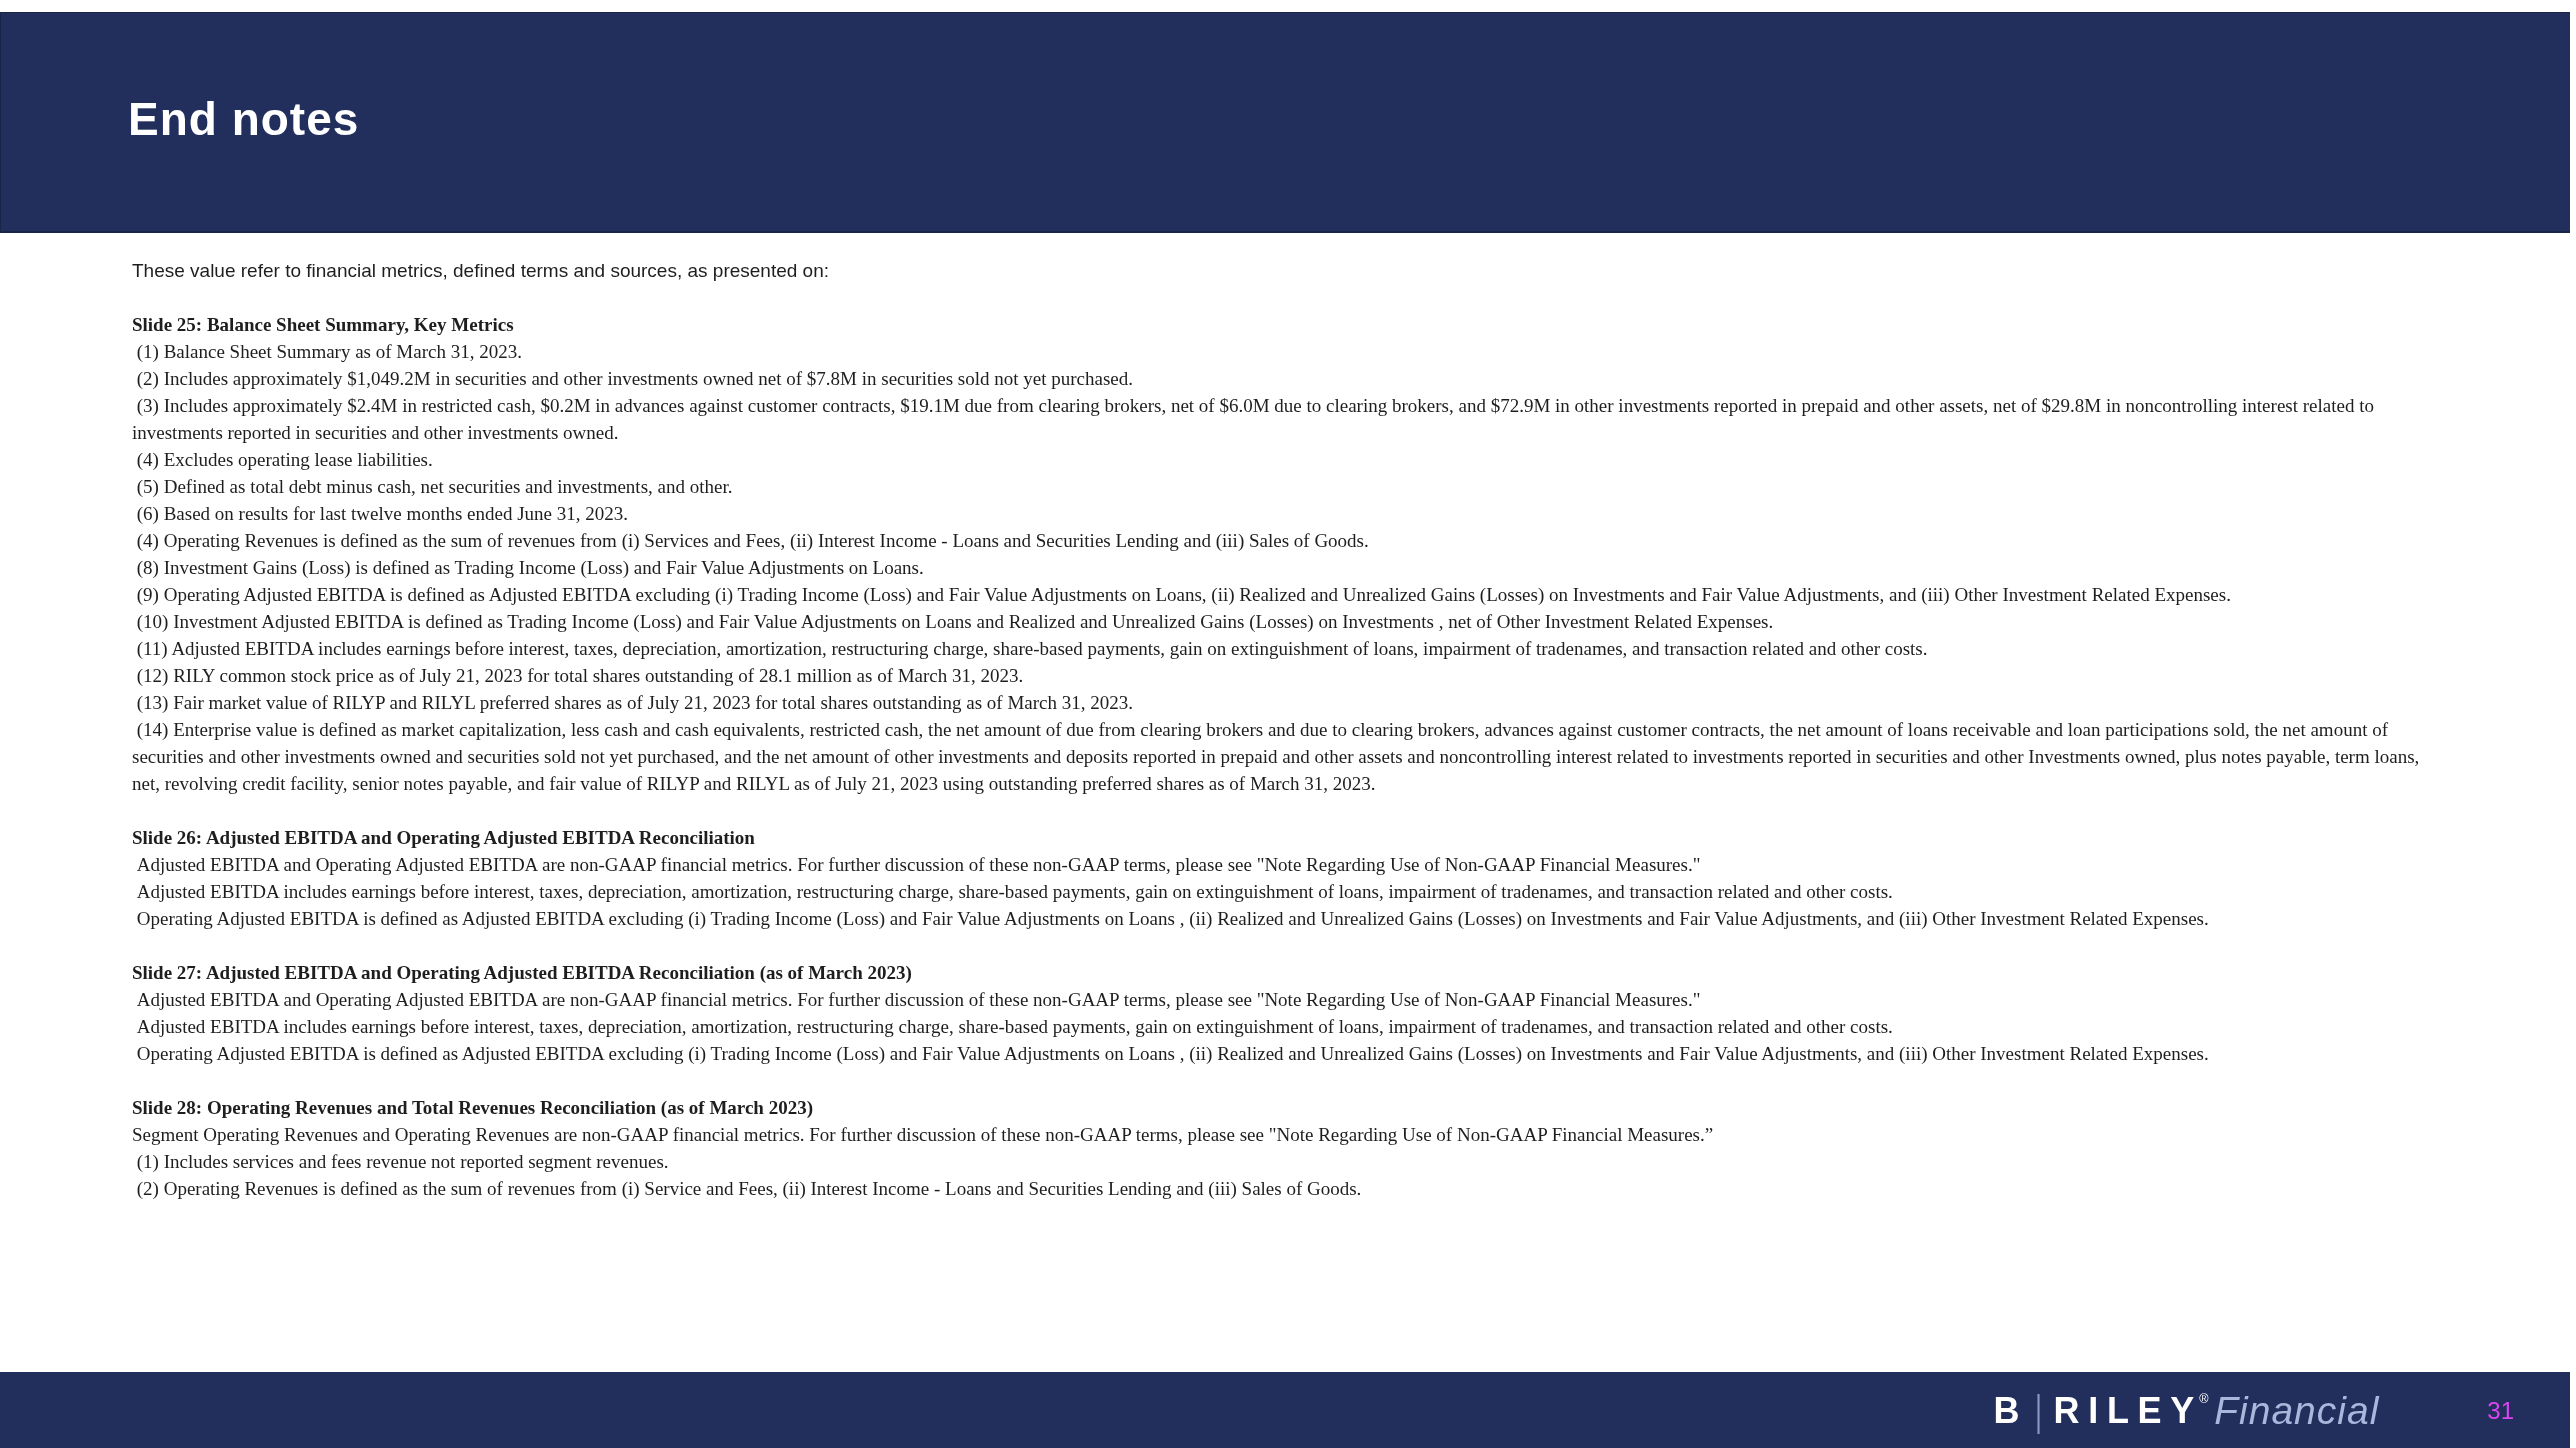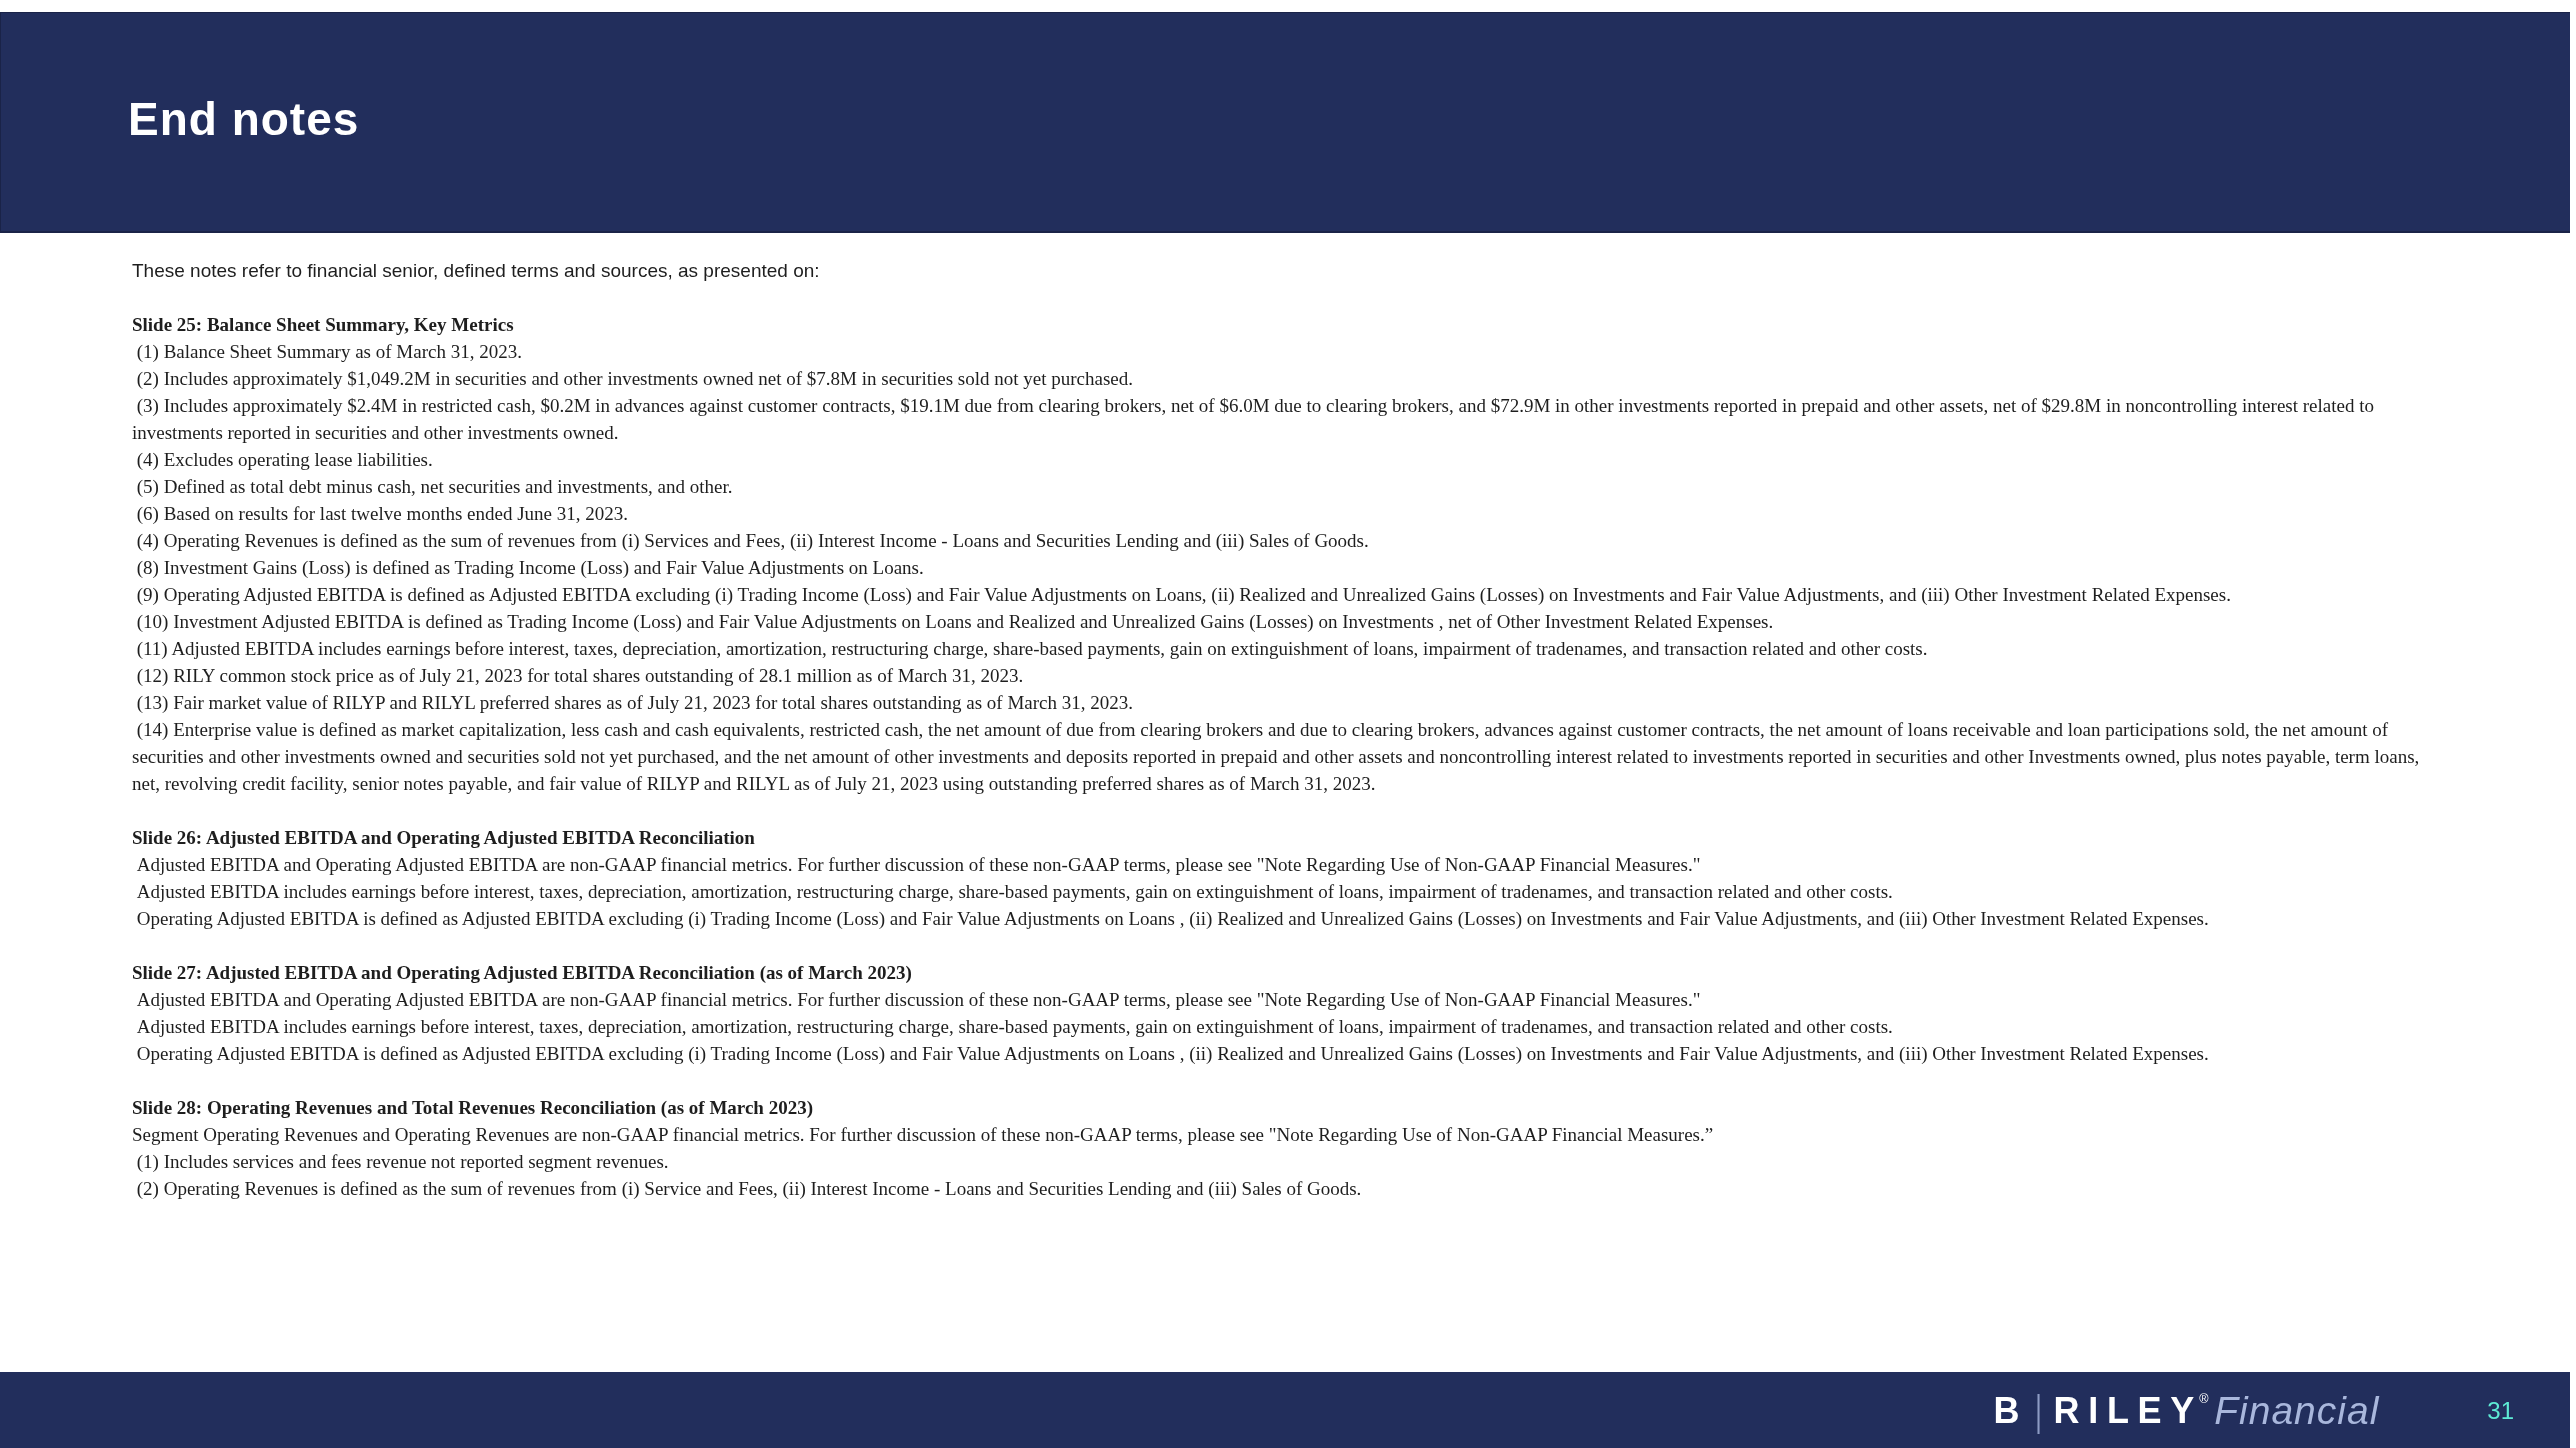--- a/index.html
+++ b/index.html
@@ -69,36 +69,36 @@
     font-size: 12.6px; align-self: flex-start;
     margin: 5.8px 5.8px 0 -3.9px; color: #ffffff;
   }
   .logo-financial {
     font-family: Liberation Sans, sans-serif;
     font-style: italic; font-weight: 400;
     font-size: 39px; color: #a9b7dc;
     letter-spacing: 1px;
   }
   .page-number {
-    color: #5eead4; font-size: 24px;
+    color: #d946ef; font-size: 24px;
     margin-left: 108px; margin-right: 56px;
   }
 </style>
 </head>
 <body>
 
 <div class="slide">
 
   <header class="header-banner">
     <h1 class="page-title">End notes</h1>
   </header>
 
   <main class="notes-body">
 
-    <p class="intro-line">These notes refer to financial senior, defined terms and sources, as presented on:</p>
+    <p class="intro-line">These value refer to financial metrics, defined terms and sources, as presented on:</p>
 
     <section class="note-section">
       <h2 class="section-heading">Slide 25: Balance Sheet Summary, Key Metrics</h2>
       <p> (1) Balance Sheet Summary as of March 31, 2023.</p>
       <p> (2) Includes approximately $1,049.2M in securities and other investments owned net of $7.8M in securities sold not yet purchased.</p>
       <p> (3) Includes approximately $2.4M in restricted cash, $0.2M in advances against customer contracts, $19.1M due from clearing brokers, net of $6.0M due to clearing brokers, and $72.9M in other investments reported in prepaid and other assets, net of $29.8M in noncontrolling interest related to investments reported in securities and other investments owned.</p>
       <p> (4) Excludes operating lease liabilities.</p>
       <p> (5) Defined as total debt minus cash, net securities and investments, and other.</p>
       <p> (6) Based on results for last twelve months ended June 31, 2023.</p>
       <p> (4) Operating Revenues is defined as the sum of revenues from (i) Services and Fees, (ii) Interest Income - Loans and Securities Lending and (iii) Sales of Goods.</p>

